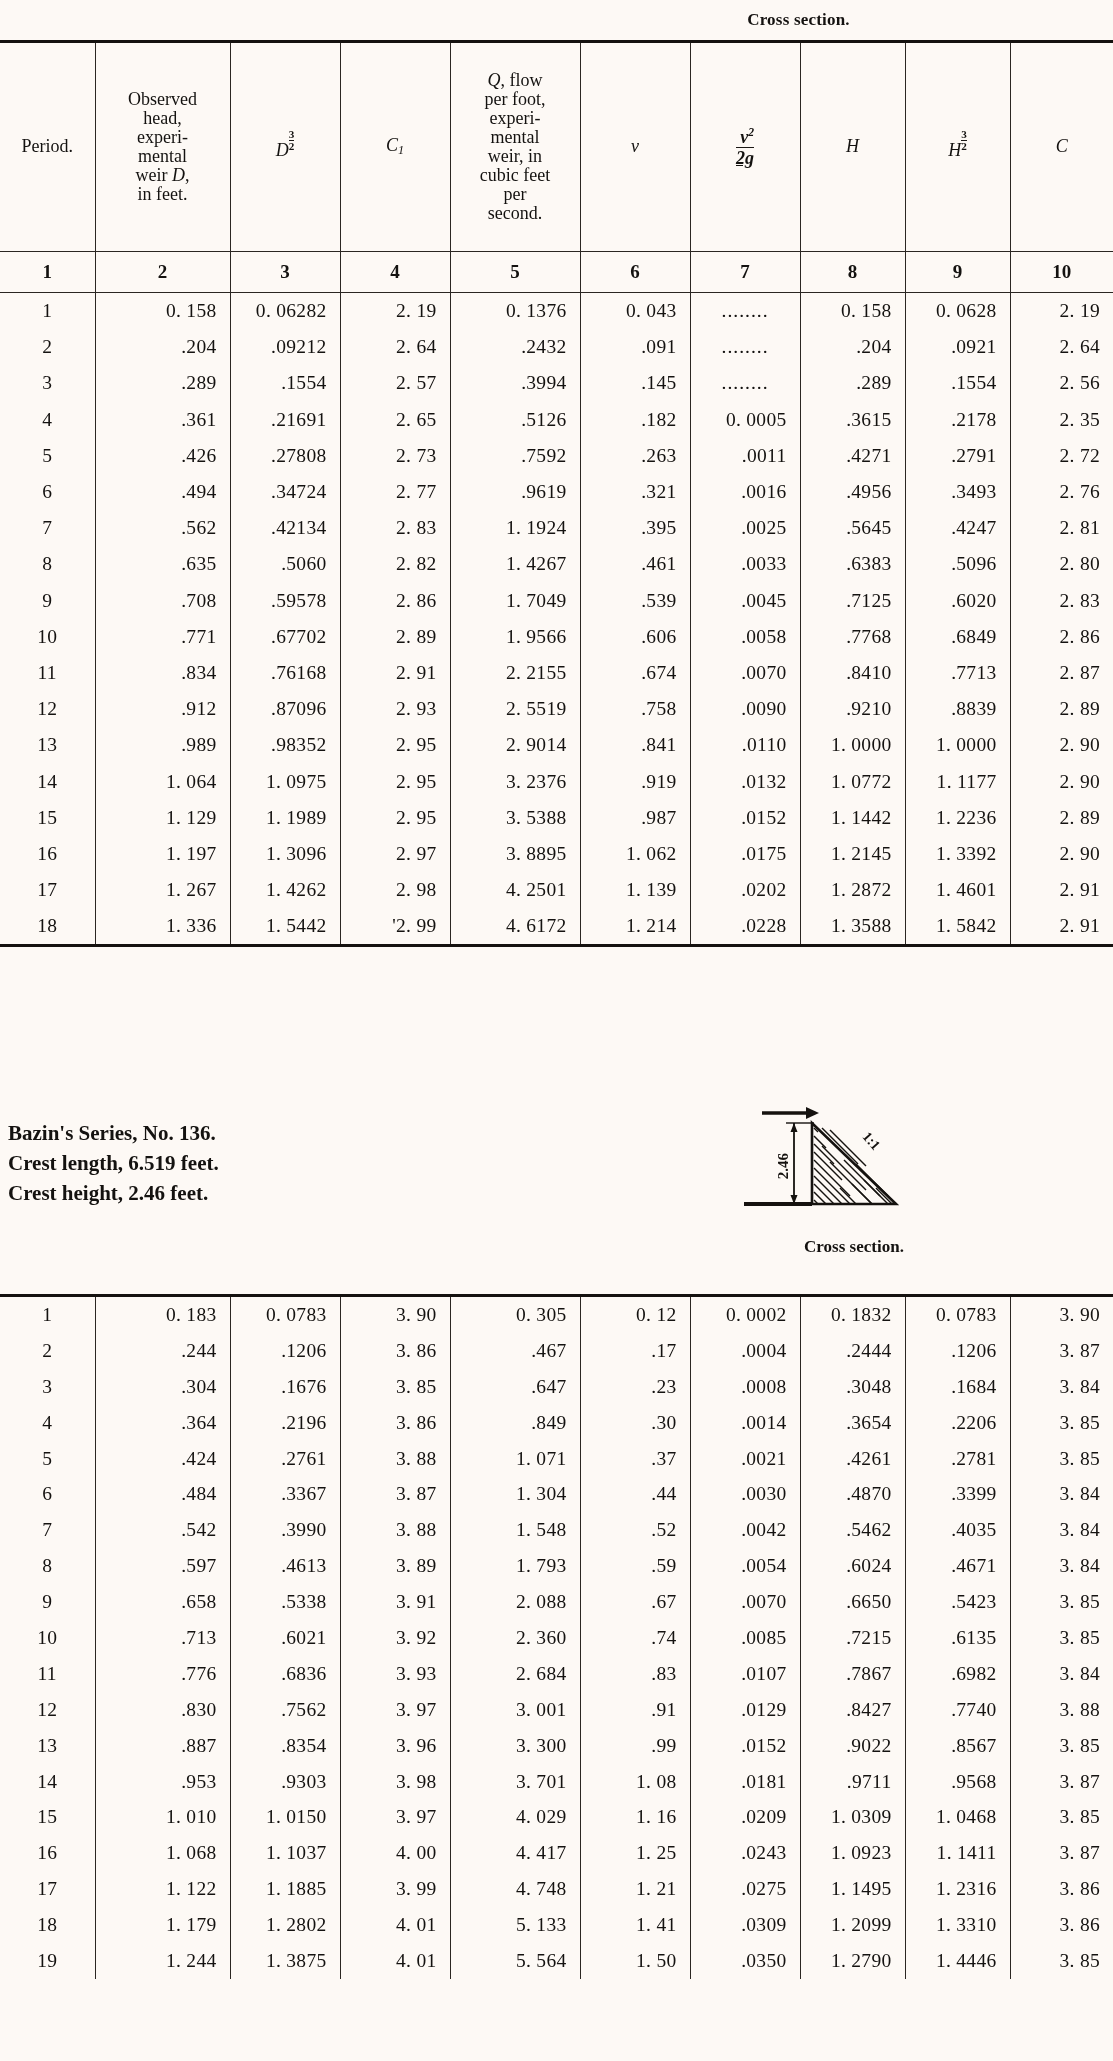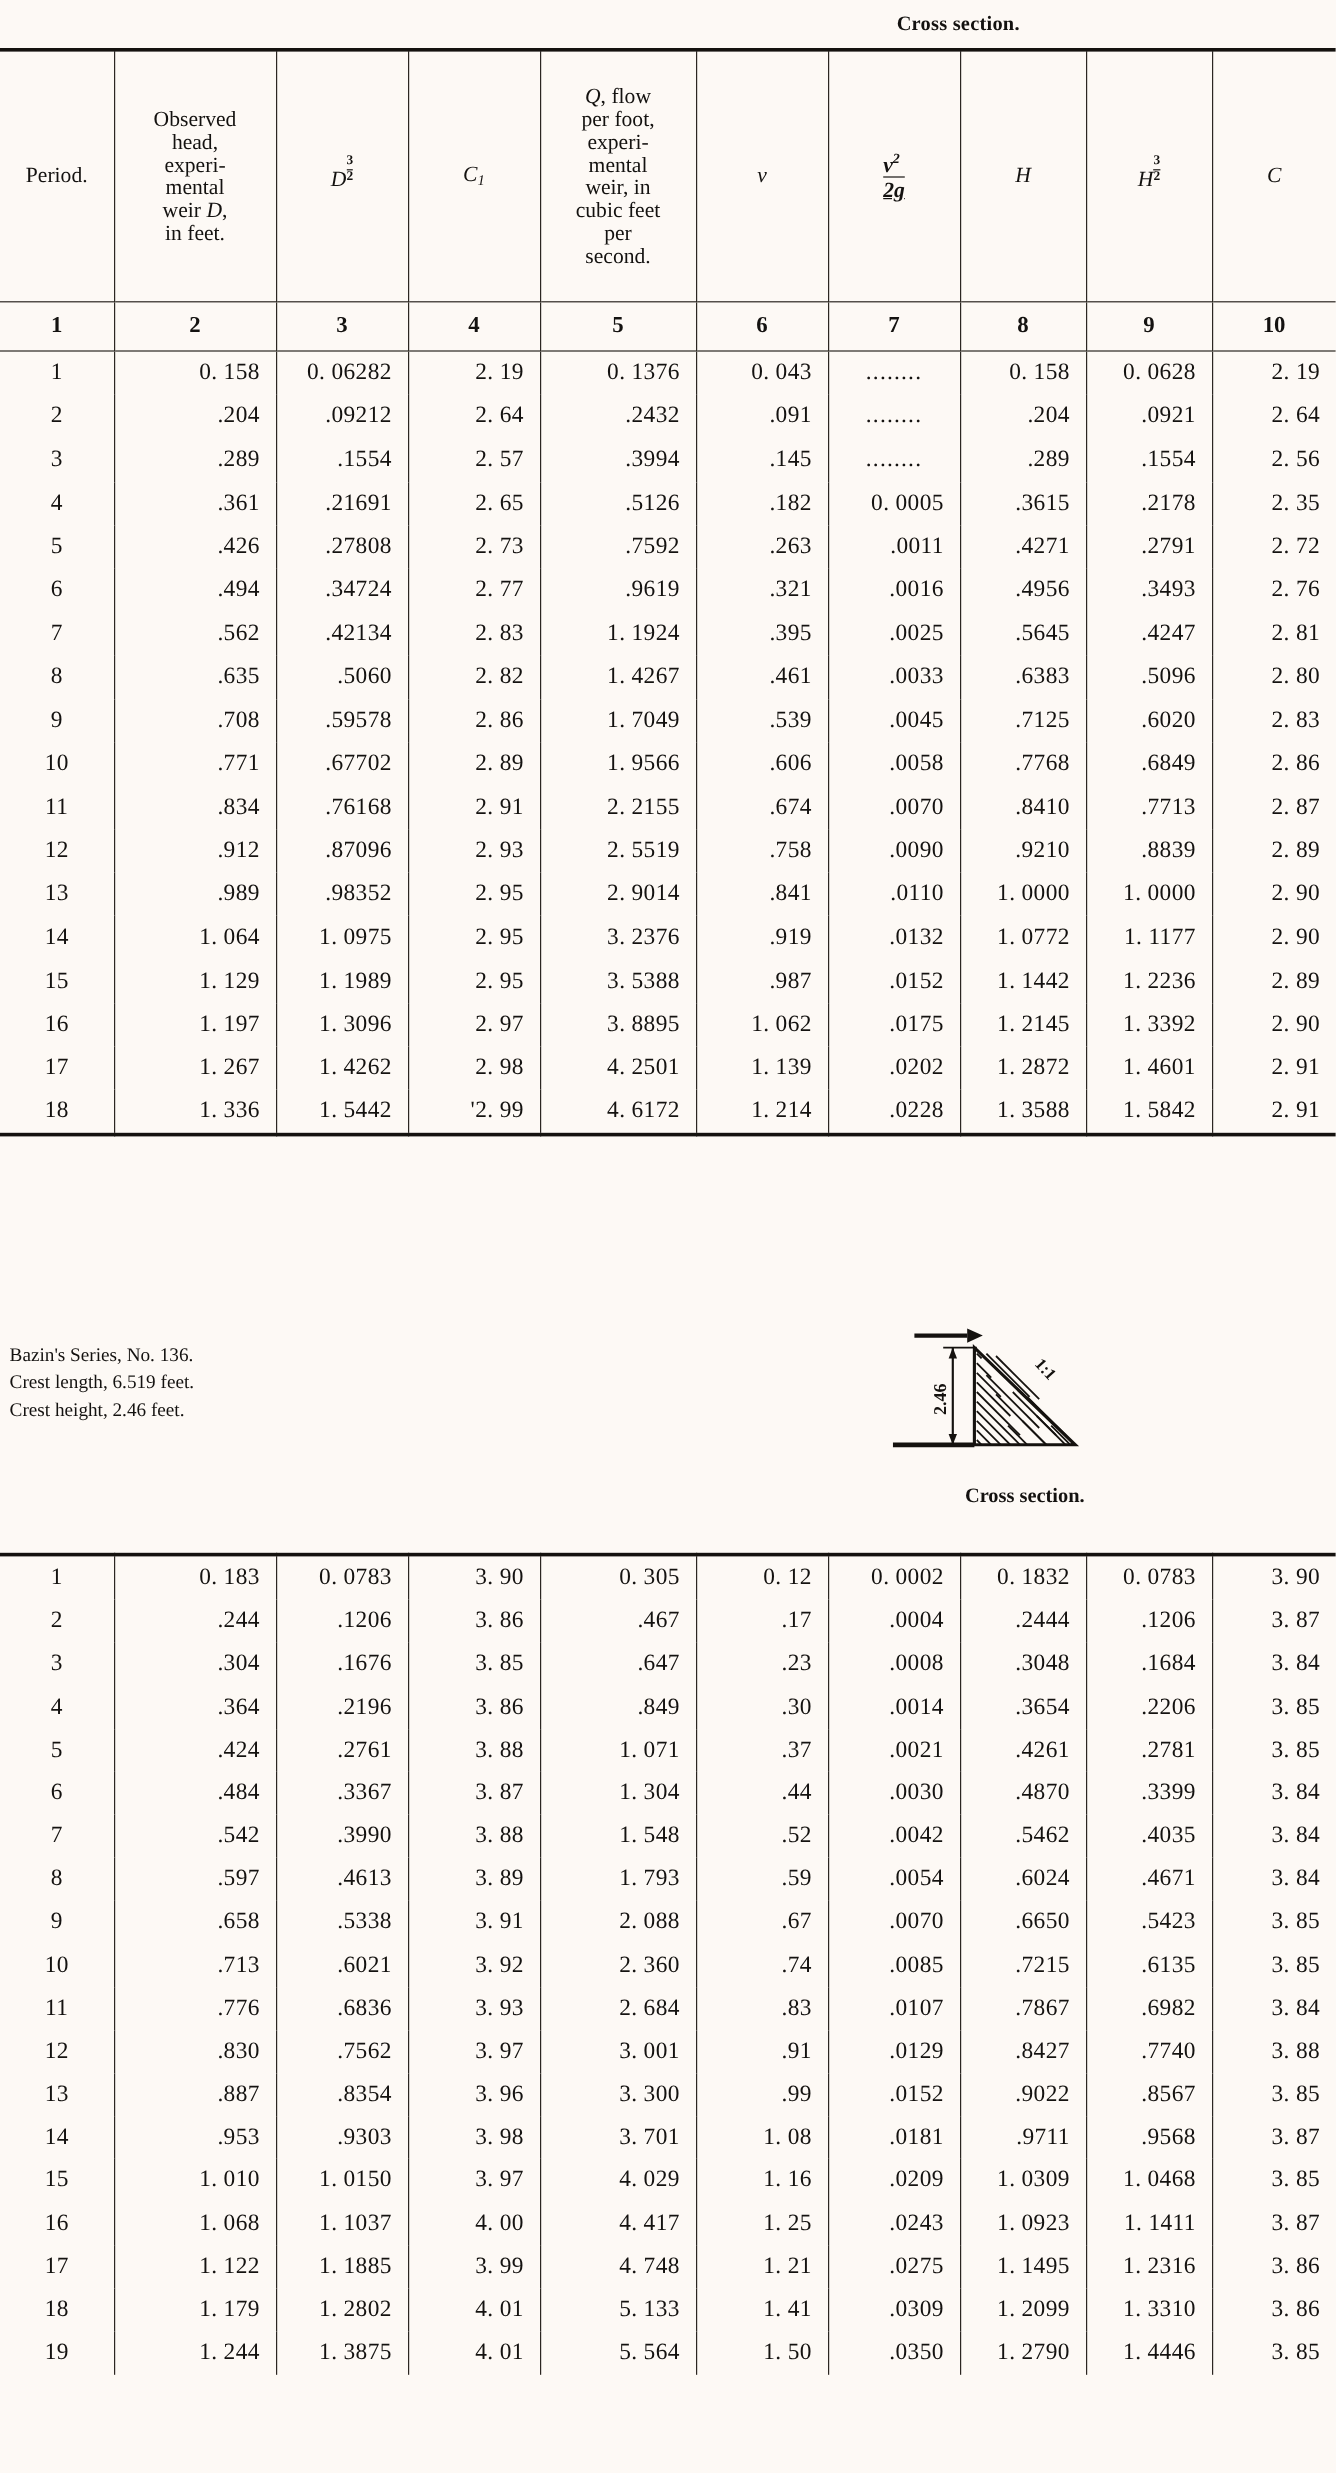--- a/index.html
+++ b/index.html
@@ -107,36 +107,36 @@
     line-height: 1.0;
     text-align: center;
     position: relative;
     top: -0.52em;
     font-weight: 700;
   }
   .frac .num { display:block; }
   .frac .den { display:block; border-top: 1px solid #1a1714; }
   .vfrac {
     display: inline-block;
-    text-align: left;
+    text-align: right;
     line-height: 1.05;
     font-weight: 700;
     vertical-align: middle;
   }
   .vfrac .num { display:block; }
   .vfrac .den { display:block; border-top: 1.5px solid #1a1714; padding-top: 1px; text-decoration: underline; }
   .sub { font-size: .68em; vertical-align: -0.28em; }
 
   
   .notes {
     position: absolute;
     left: 8px; top: 1118px;
-    font-size: 16px;
+    font-size: 21px;
     line-height: 1.44;
-    font-weight: 400;
+    font-weight: 700;
   }
   .notes div { white-space: nowrap; }
 
   .diagram {
     position: absolute;
     left: 744px; top: 1104px;
     width: 220px; height: 130px;
   }
   .caption-mid {
     position: absolute;

